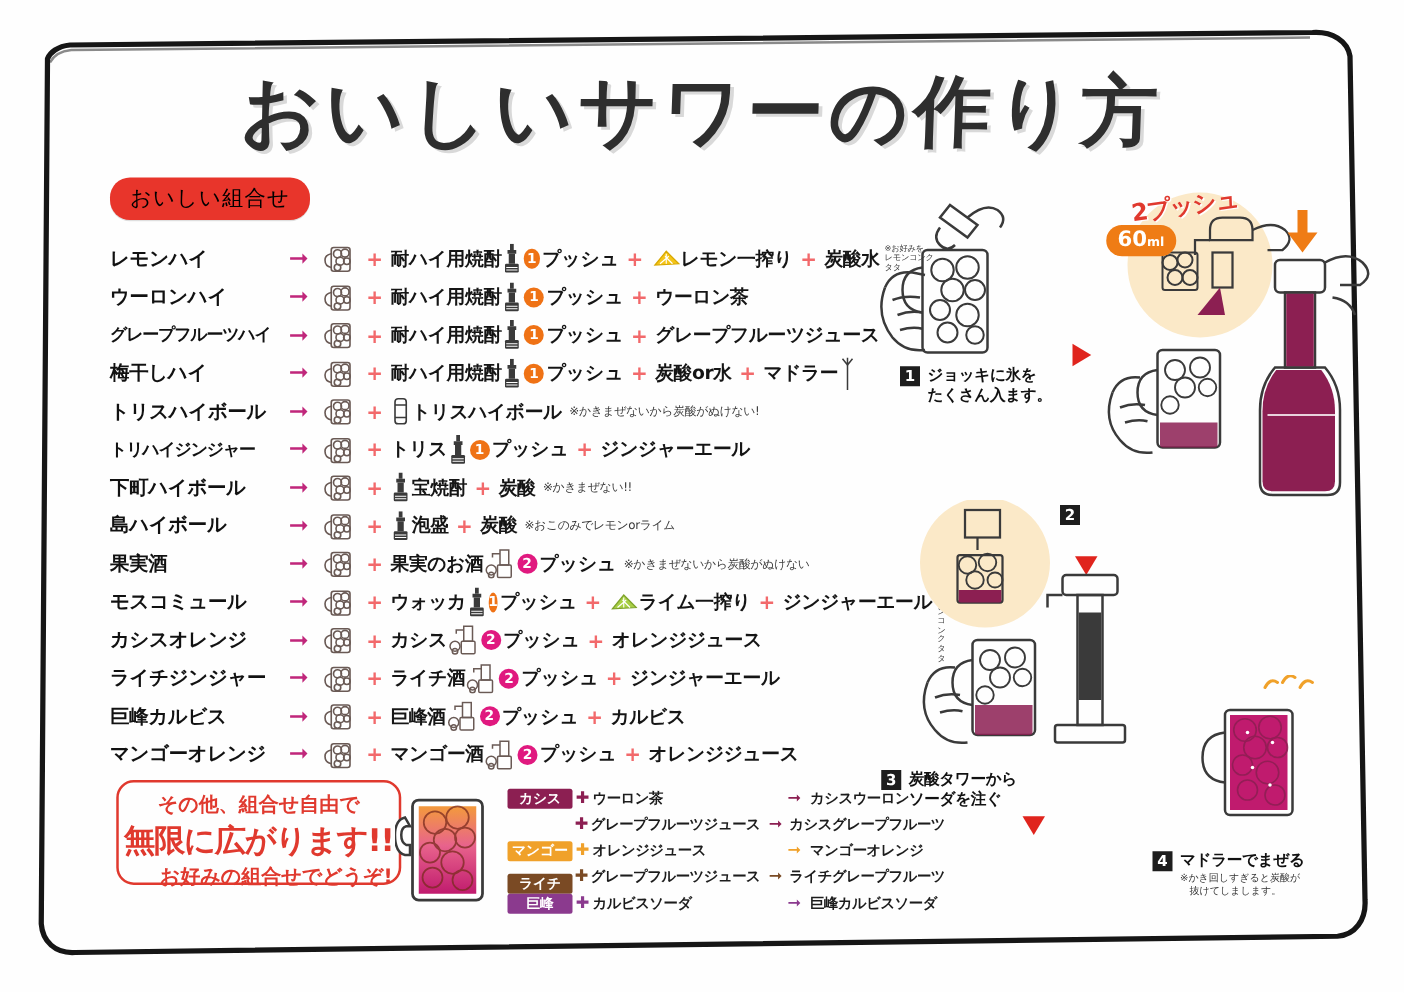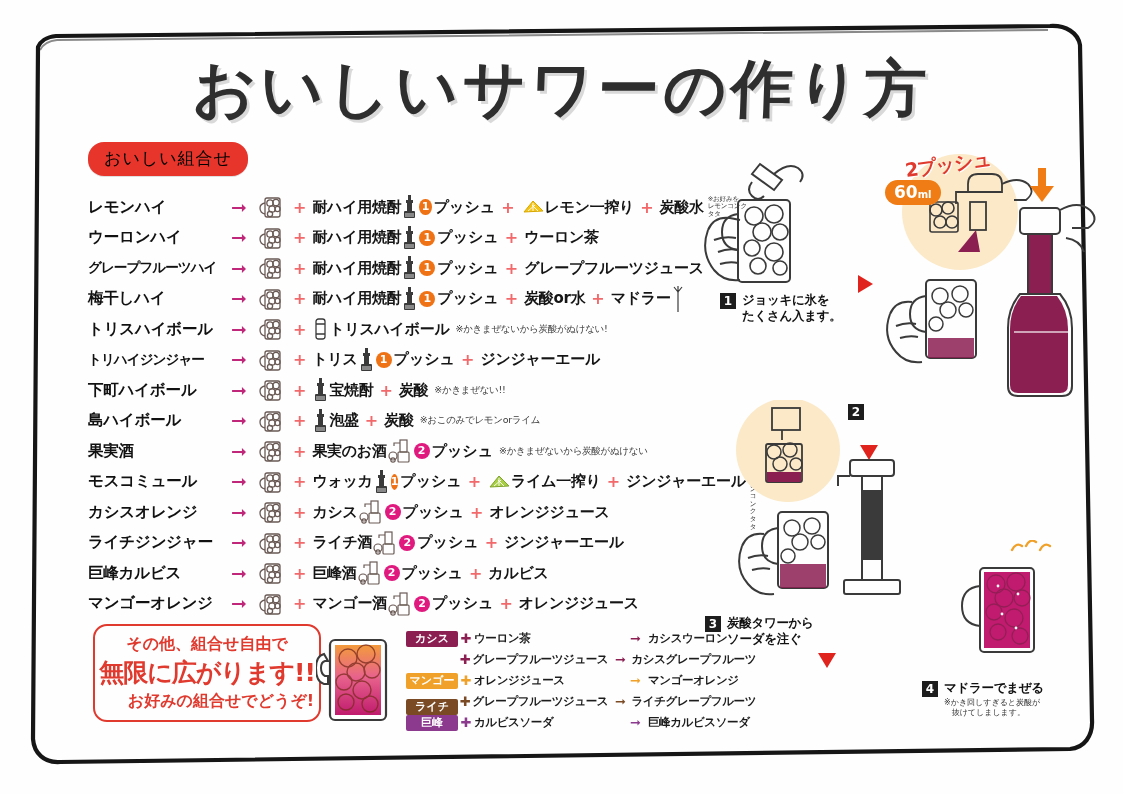--- a/index.html
+++ b/index.html
@@ -88,21 +88,21 @@
     white-space:normal;width:52px;
   }
   .bottle-ico{display:inline-block;width:15px;height:24px;vertical-align:-7px;margin:0 1px;}
   .dispenser-ico{display:inline-block;width:24px;height:24px;vertical-align:-7px;margin:0 1px;}
   .lemon-ico{display:inline-block;width:22px;height:14px;vertical-align:1px;margin:0 1px;}
   .lime-ico{display:inline-block;width:22px;height:14px;vertical-align:1px;margin:0 1px;}
   .stir-ico{display:inline-block;width:14px;height:26px;vertical-align:-8px;}
 
   
   #red-callout{
-    position:absolute;left:93px;top:624px;width:228px;height:98px;
+    position:absolute;left:93px;top:624px;width:228px;height:84px;
     border:2.5px solid #e0392e;border-radius:14px;
     box-sizing:border-box;
   }
   #red-callout .l{
     color:#e0392e;font-weight:bold;text-align:center;letter-spacing:0px;
     font-family:"DejaVu Sans","Liberation Sans",sans-serif;
   }
   #red-callout .l1{font-size:16px;margin-top:8px;}
   #red-callout .l2{font-size:25px;margin-top:1px;letter-spacing:-1px;}
   #red-callout .l3{font-size:16px;margin-top:2px;padding-left:28px;}

